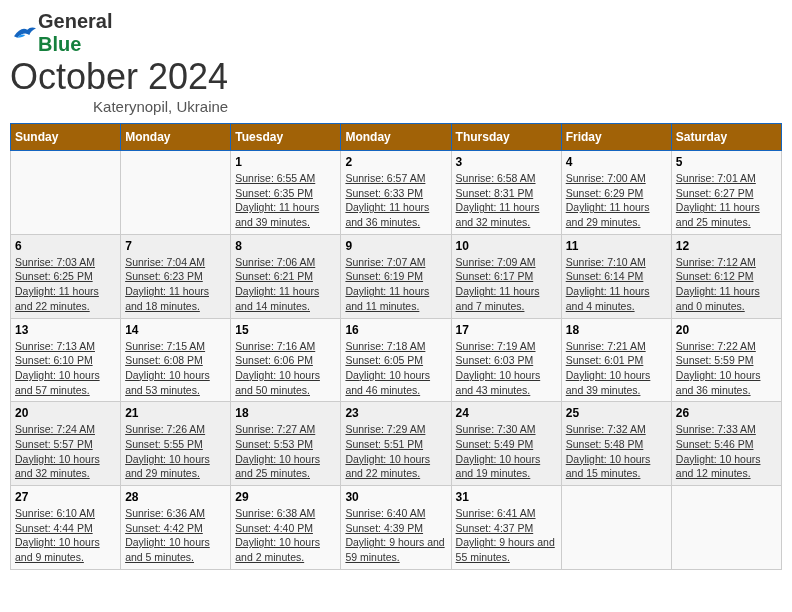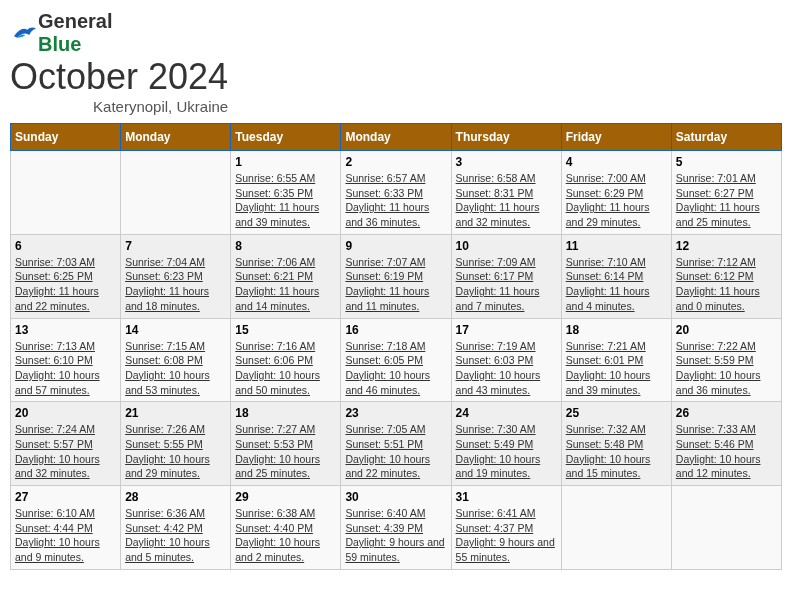--- a/index.html
+++ b/index.html
@@ -261,21 +261,21 @@
 Daylight: 10 hours and 29 minutes.</div>
         </td>
         <td>
           <span class="day-number">18</span>
           <div class="day-info">Sunrise: 7:27 AM
 Sunset: 5:53 PM
 Daylight: 10 hours and 25 minutes.</div>
         </td>
         <td>
           <span class="day-number">23</span>
-          <div class="day-info">Sunrise: 7:05 AM
+          <div class="day-info">Sunrise: 7:29 AM
 Sunset: 5:51 PM
 Daylight: 10 hours and 22 minutes.</div>
         </td>
         <td>
           <span class="day-number">24</span>
           <div class="day-info">Sunrise: 7:30 AM
 Sunset: 5:49 PM
 Daylight: 10 hours and 19 minutes.</div>
         </td>
         <td>

